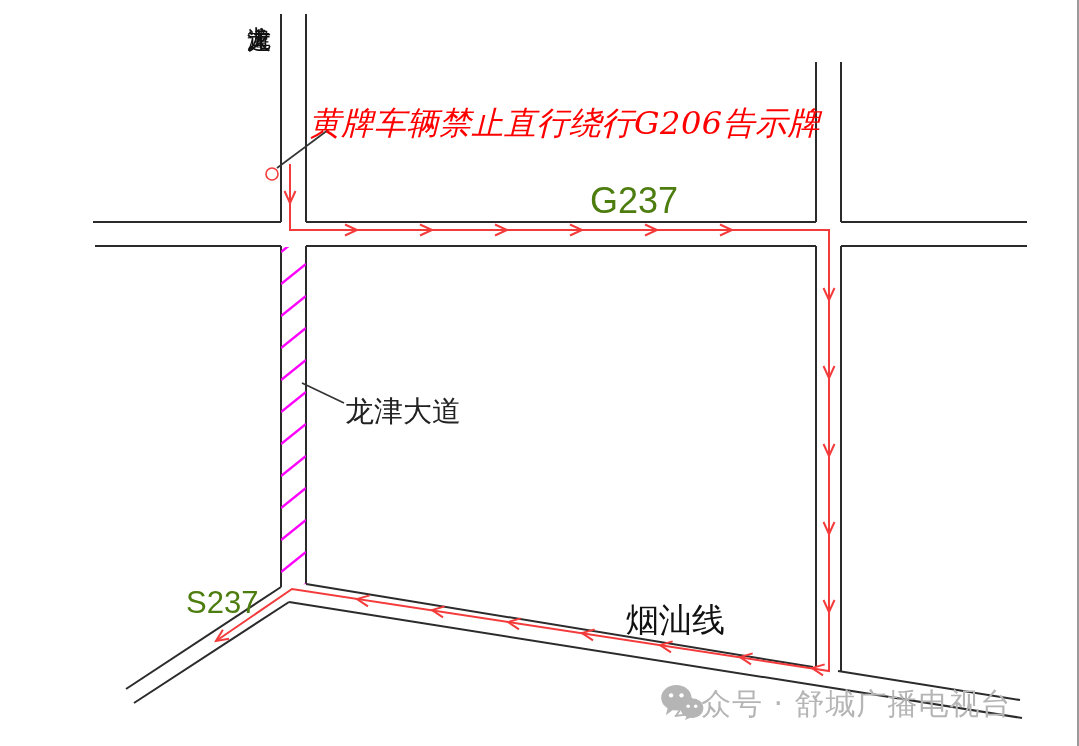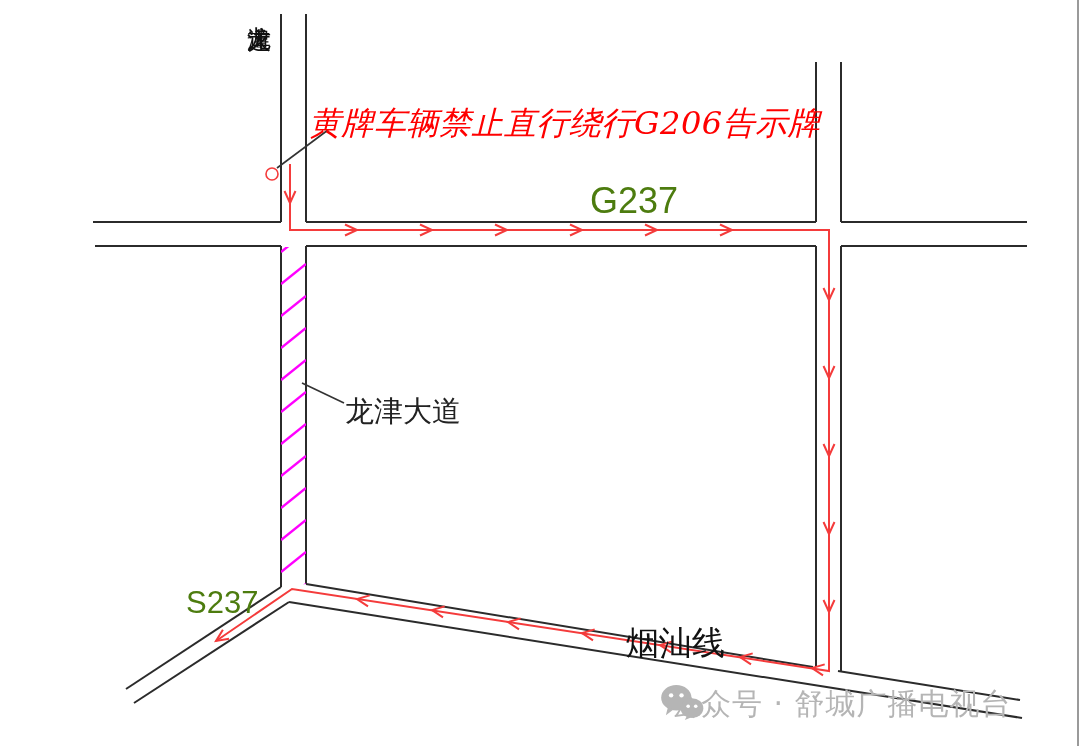--- a/index.html
+++ b/index.html
@@ -122,21 +122,21 @@
   <div class="lbl lbl-vertical" style="left:246px;top:7px;">龙津大道</div>
 
   <div class="lbl lbl-notice" style="left:309px;top:102px;">黄牌车辆禁止直行绕行G206告示牌</div>
 
   <div class="lbl lbl-roadcode" style="left:590px;top:180px;">G237</div>
 
 
   <div class="lbl lbl-cn-mid" style="left:345px;top:392px;">龙津大道</div>
 
 
-  <div class="lbl lbl-cn-big" style="left:626px;top:598px;margin-top:23px;">烟汕线</div>
+  <div class="lbl lbl-cn-big" style="left:626px;top:598px;">烟汕线</div>
 
   <div class="lbl lbl-roadcode" style="left:166px;top:585px;font-size:31px;margin-left:20px;">S237</div>
 
   <div class="watermark" style="left:660px;top:684px;">
     <span style="display:inline-block;line-height:0;">
       <svg width="44" height="36" viewBox="0 0 46 38">
         <g fill="var(--wm,#b5b5b5)">
           <ellipse cx="17" cy="14.5" rx="16" ry="13.5"></ellipse>
           <path d="M8 25 L6 33 L14 27 Z"></path>
           <ellipse cx="33.5" cy="25.5" rx="12" ry="10.5"></ellipse>

